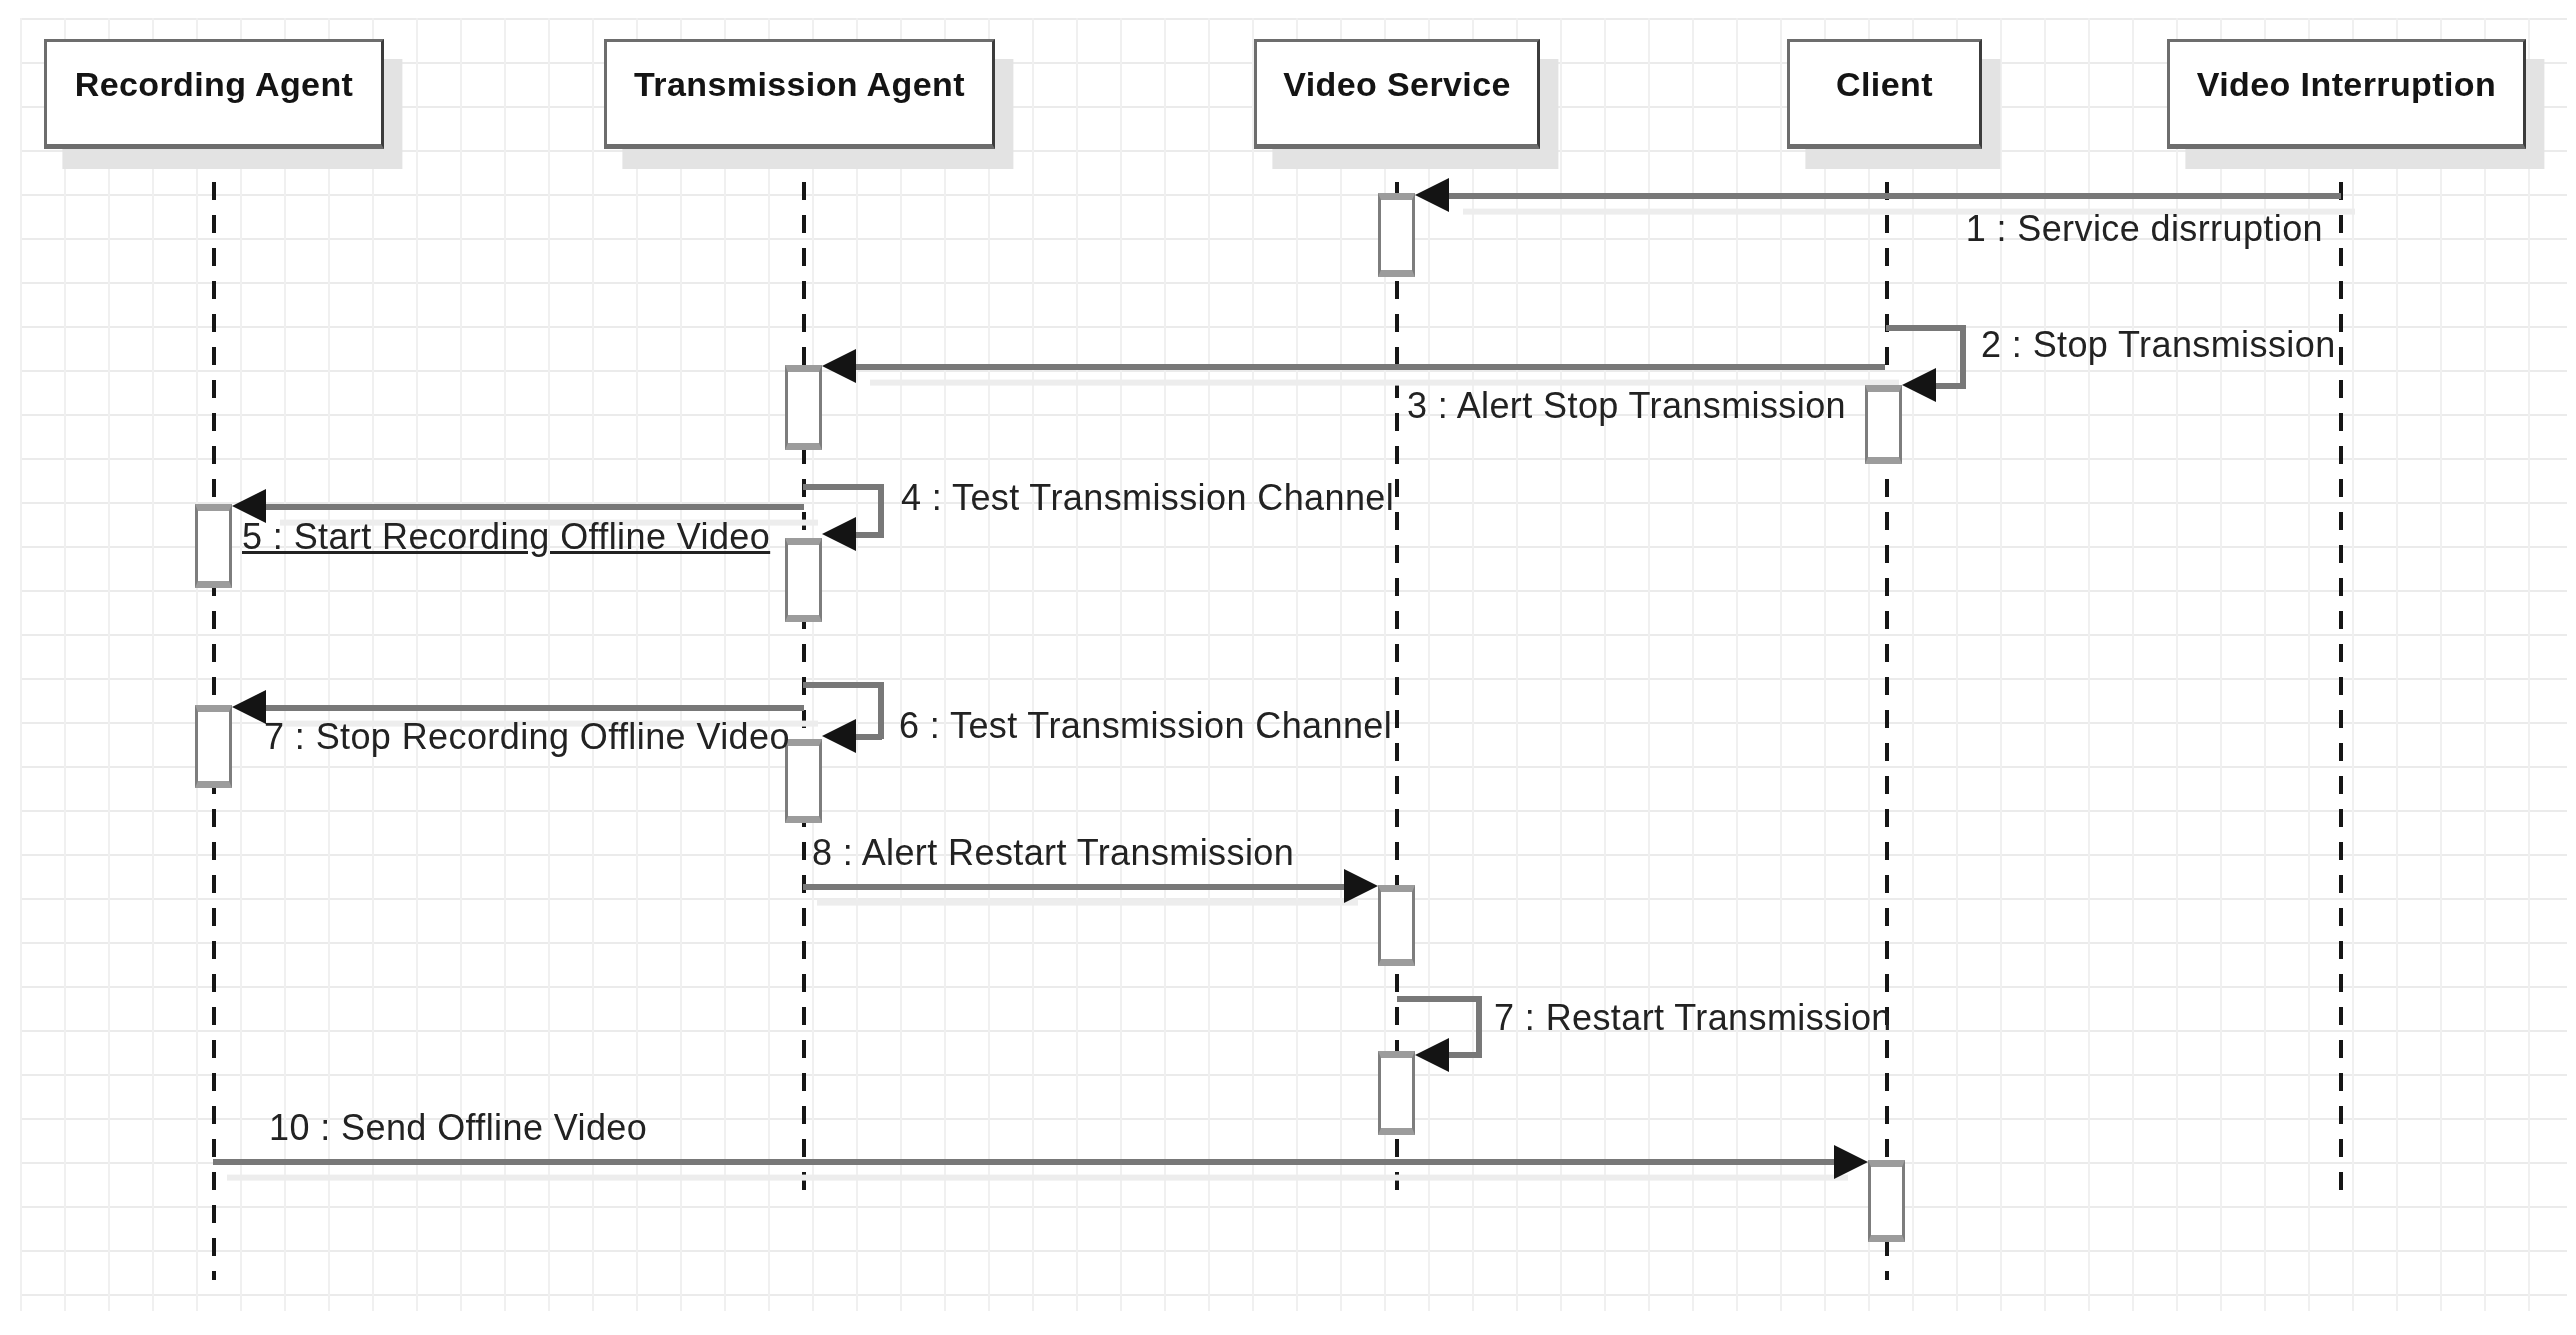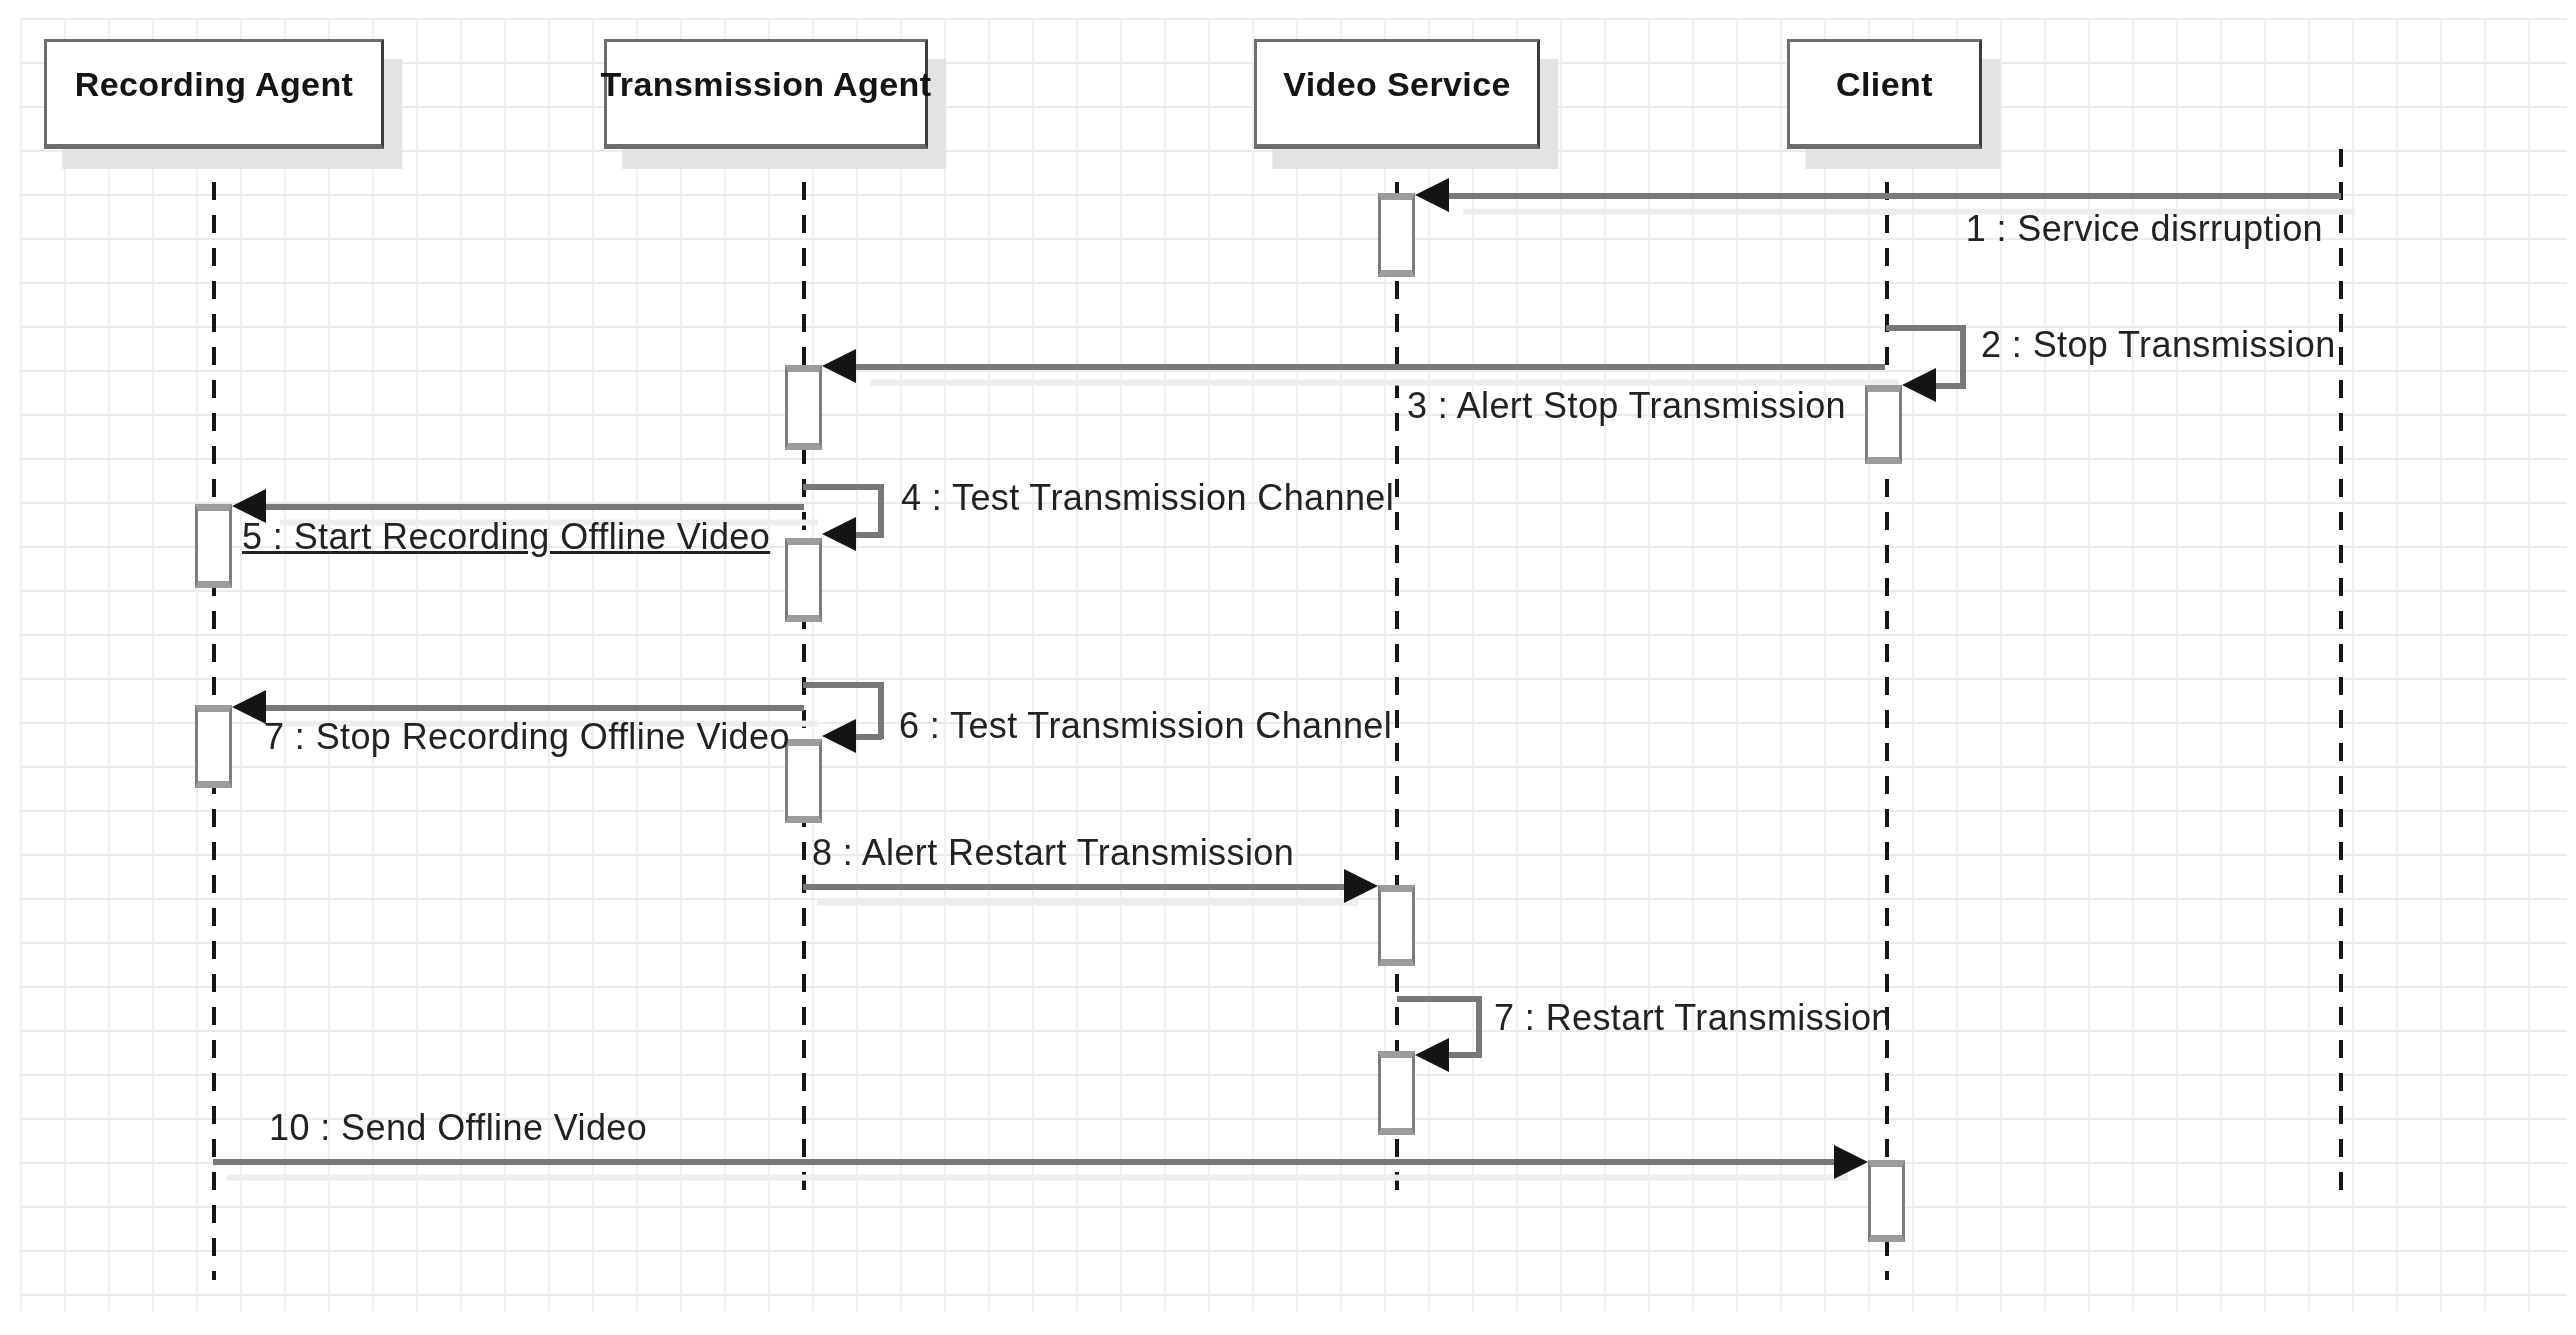--- a/index.html
+++ b/index.html
@@ -94,23 +94,26 @@
   <div class="mlabel" style="left:242px;top:537px;text-decoration:underline;">5 : Start Recording Offline Video</div>
   <div class="mlabel" style="left:899px;top:726px;">6 : Test Transmission Channel</div>
   <div class="mlabel" style="left:264px;top:737px;">7 : Stop Recording Offline Video</div>
   <div class="mlabel" style="left:812px;top:853px;">8 : Alert Restart Transmission</div>
   <div class="mlabel" style="left:1494px;top:1018px;">7 : Restart Transmission</div>
   <div class="mlabel" style="left:269px;top:1128px;">10 : Send Offline Video</div>
 
   <div class="actor" style="left:44px;top:39px;width:340px;">
     <span>Recording Agent</span>
   </div>
-  <div class="actor" style="left:604px;top:39px;width:324px;">
+  <div class="actor" style="left:604px;top:39px;width:391px;">
     <span>Transmission Agent</span>
   </div>
   <div class="actor" style="left:1254px;top:39px;width:286px;">
     <span>Video Service</span>
   </div>
   <div class="actor" style="left:1787px;top:39px;width:195px;">
     <span>Client</span>
   </div>
+  <div class="actor" style="left:2167px;top:39px;width:359px;">
+    <span>Video Interruption</span>
+  </div>
 </div>
 
 
 </body></html>

